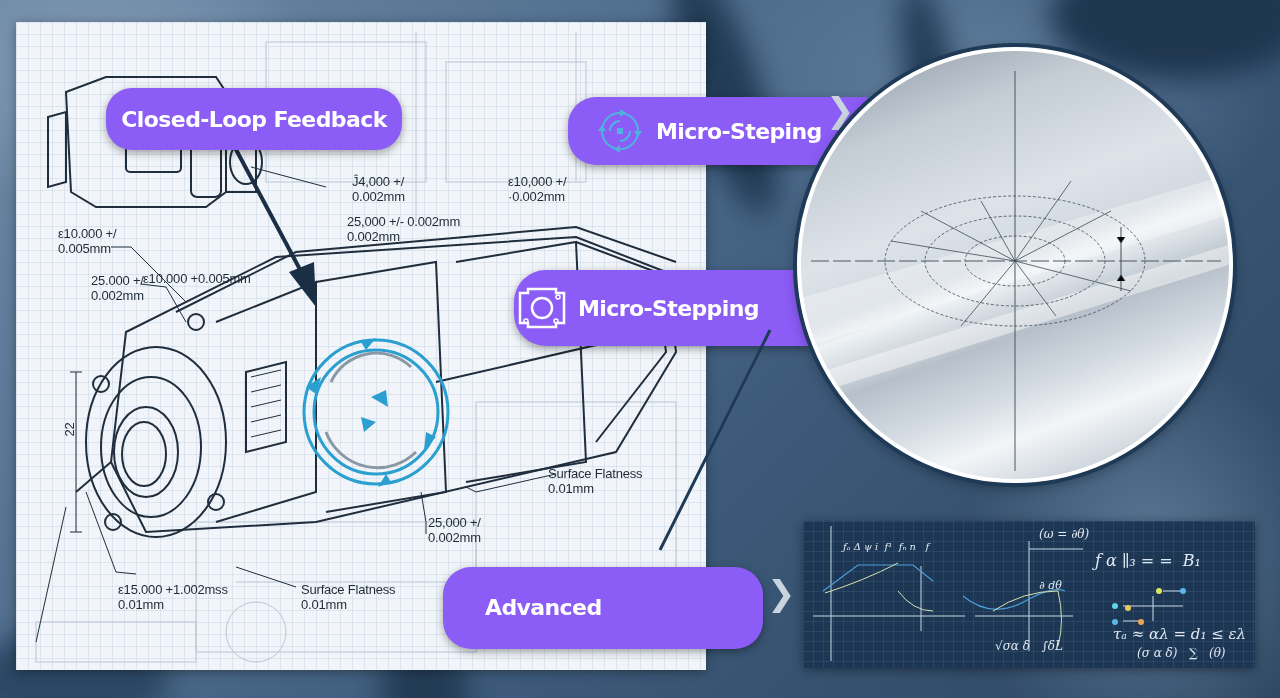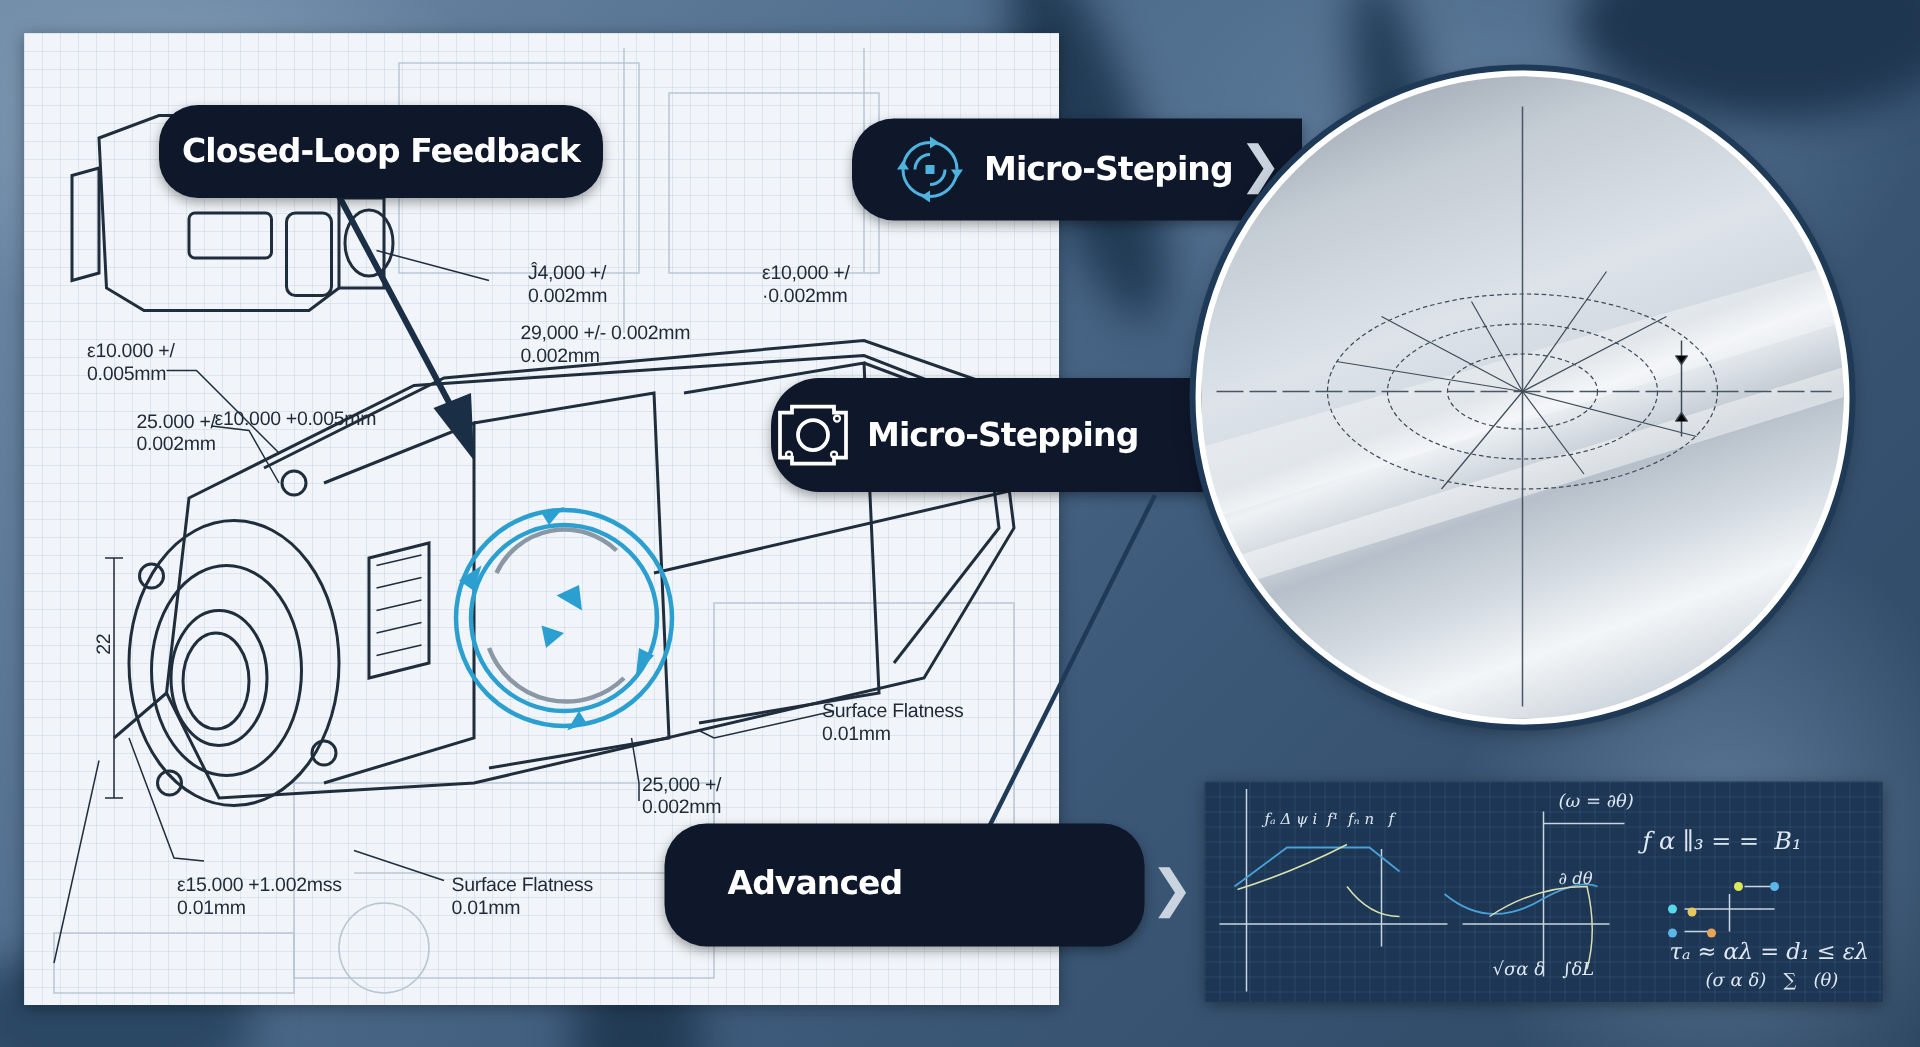--- a/index.html
+++ b/index.html
@@ -28,24 +28,25 @@
   }
   .blueprint svg.drawing { position: absolute; left: 0; top: 0; }
 
   .dim-label {
     position: absolute; font-size: 13px; line-height: 15px; color: #1f2a36;
     white-space: pre; letter-spacing: -0.2px;
   }
 
   
   .pill {
-    position: absolute; background: #0f172a; color: #ffffff;
+    position: absolute; background: #8b5cf6; color: #ffffff;
     border-radius: 26px; display: flex; align-items: center;
     box-shadow: 0 3px 8px rgba(0,0,0,0.35);
     font-family: "DejaVu Sans", sans-serif;
+    margin-top: 18px;
   }
   .pill .txt { font-size: 22px; letter-spacing: -0.6px; font-weight: bold; }
   .chev { position: absolute; color: #c9d4df; font-size: 34px; font-weight: bold; font-family: "DejaVu Sans", sans-serif; }
 
   
   .magnifier {
     position: absolute; left: 797px; top: 47px; width: 436px; height: 436px;
     border-radius: 50%; overflow: hidden;
     border: 4px solid #ffffff;
     box-shadow: 0 0 0 4px #1e3a56, 0 4px 14px rgba(0,0,0,0.4);
@@ -149,21 +150,21 @@
     </g>
 
     <path d="M208 105 L288 255" stroke="#1a2f45" stroke-width="4"></path>
     <path d="M273 250 L300 285 L298 240 Z" fill="#1a2f45"></path>
   </svg>
 
   <div class="dim-label" style="left:336px;top:152px;">Ĵ4,000 +/
 0.002mm</div>
   <div class="dim-label" style="left:492px;top:152px;">ε10,000 +/
 ·0.002mm</div>
-  <div class="dim-label" style="left:331px;top:192px;">29,000 +/- 0.002mm
+  <div class="dim-label" style="left:331px;top:192px;">25,000 +/- 0.002mm
 0.002mm</div>
   <div class="dim-label" style="left:42px;top:204px;">ε10.000 +/
 0.005mm</div>
   <div class="dim-label" style="left:127px;top:236px;margin-top:13px;">ε10.000 +0.005mm</div>
   <div class="dim-label" style="left:75px;top:251px;">25.000 +/
 0.002mm</div>
   <div class="dim-label" style="left:532px;top:444px;">Surface Flatness
 0.01mm</div>
   <div class="dim-label" style="left:412px;top:493px;">25,000 +/
 0.002mm</div>

